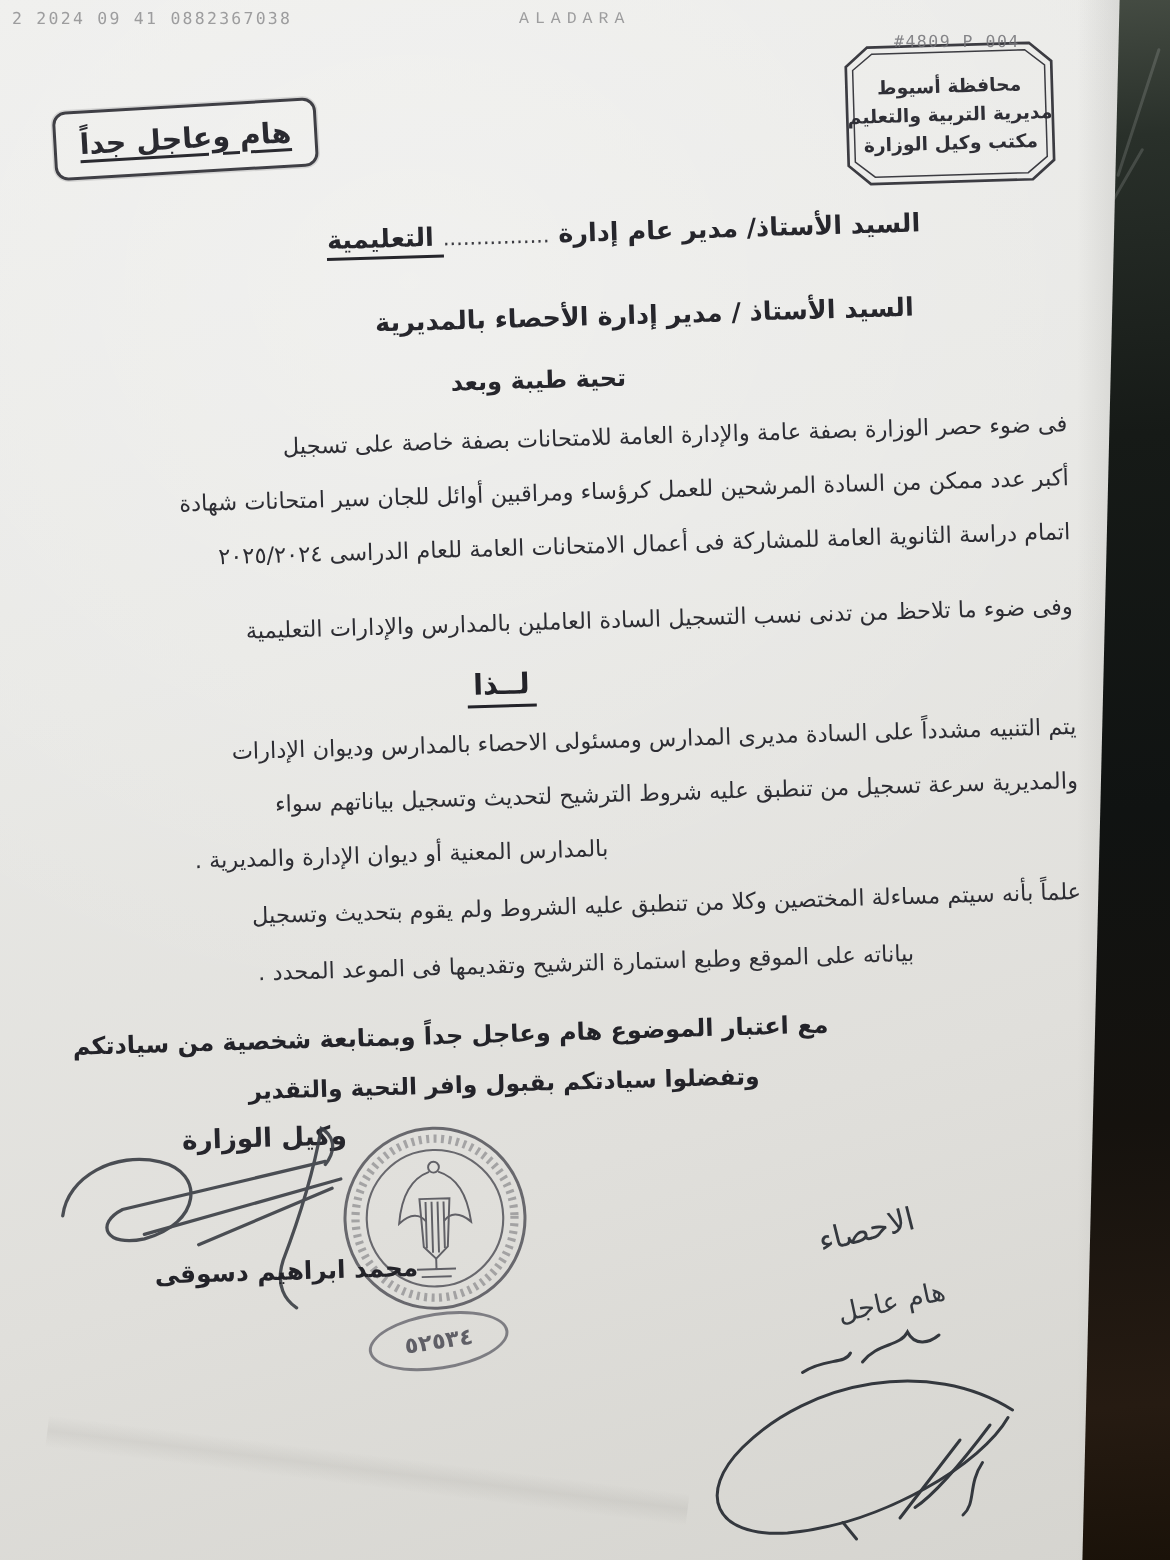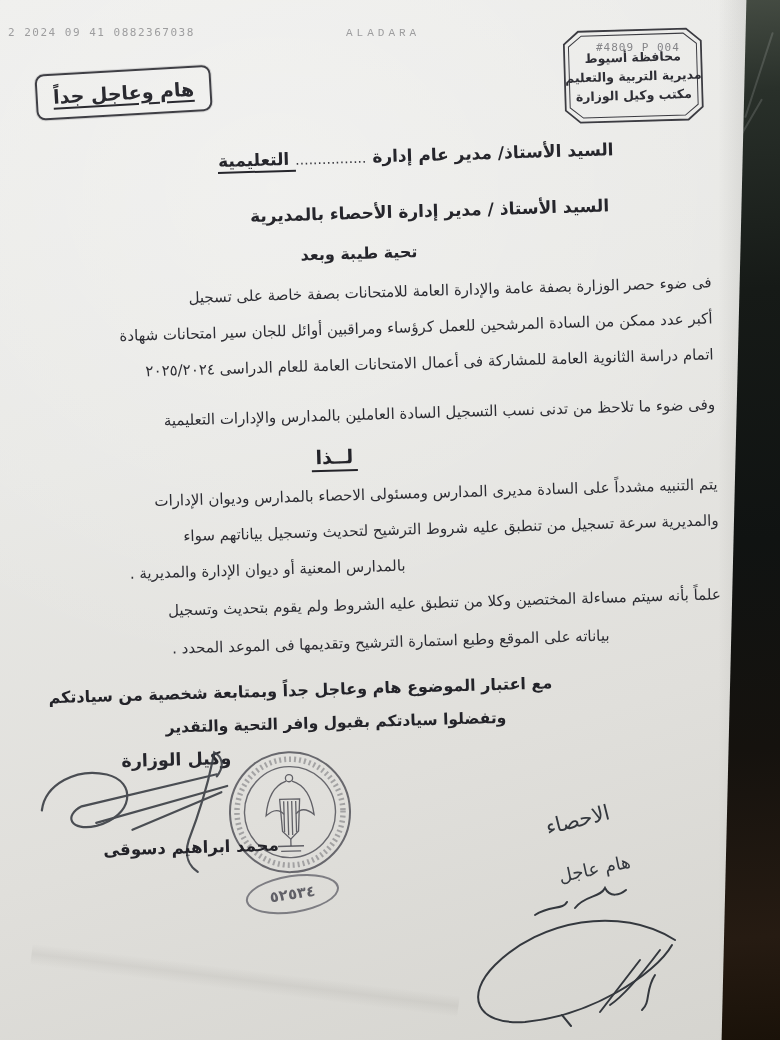--- a/index.html
+++ b/index.html
@@ -14,21 +14,21 @@
        clip-path:polygon(58% 0,100% 0,100% 100%,27% 100%);
        background:linear-gradient(176deg,#454c43 0%,#29302a 9%,#161a17 28%,#101312 52%,#15120e 72%,#261b12 90%,#1a1209 100%);}
   .bed .scratch{position:absolute;background:rgba(255,255,255,.14);width:2px;height:60px;border-radius:2px;}
   .edgeshadow{position:absolute;top:0;right:28px;width:34px;height:1040px;z-index:5;
        background:linear-gradient(90deg,rgba(0,0,0,0) 0%,rgba(60,60,55,.10) 80%,rgba(255,255,255,.35) 100%);}
   .crease{position:absolute;left:30px;top:945px;width:430px;height:70px;z-index:4;
        transform:rotate(7deg);
        background:linear-gradient(180deg,rgba(0,0,0,0) 35%,rgba(70,65,58,.07) 50%,rgba(0,0,0,0) 66%);}
   
   .fax{position:absolute;z-index:30;color:#8f8f91;font-family:"DejaVu Sans Mono",monospace;
-       font-size:11px;letter-spacing:2px;opacity:.85;margin-top:20px;}
+       font-size:11px;letter-spacing:2px;opacity:.85;}
   
   .doc{position:absolute;inset:0;z-index:10;transform:rotate(-1.7deg);transform-origin:390px 440px;}
   .rtl{direction:rtl;unicode-bidi:isolate;white-space:nowrap;}
   .abs{position:absolute;}
   
   .urgent{position:absolute;left:46px;top:62px;width:172px;height:42px;
       border:2.5px solid #3f3f45;border-radius:9px;display:flex;align-items:center;justify-content:center;
       transform:rotate(-1.6deg);box-shadow:0 0 0 1px rgba(63,63,69,.15);}
   .urgent span{font-weight:bold;font-size:19px;color:#2a2a30;
       text-decoration:underline;text-underline-offset:4px;text-decoration-thickness:1.5px;}

